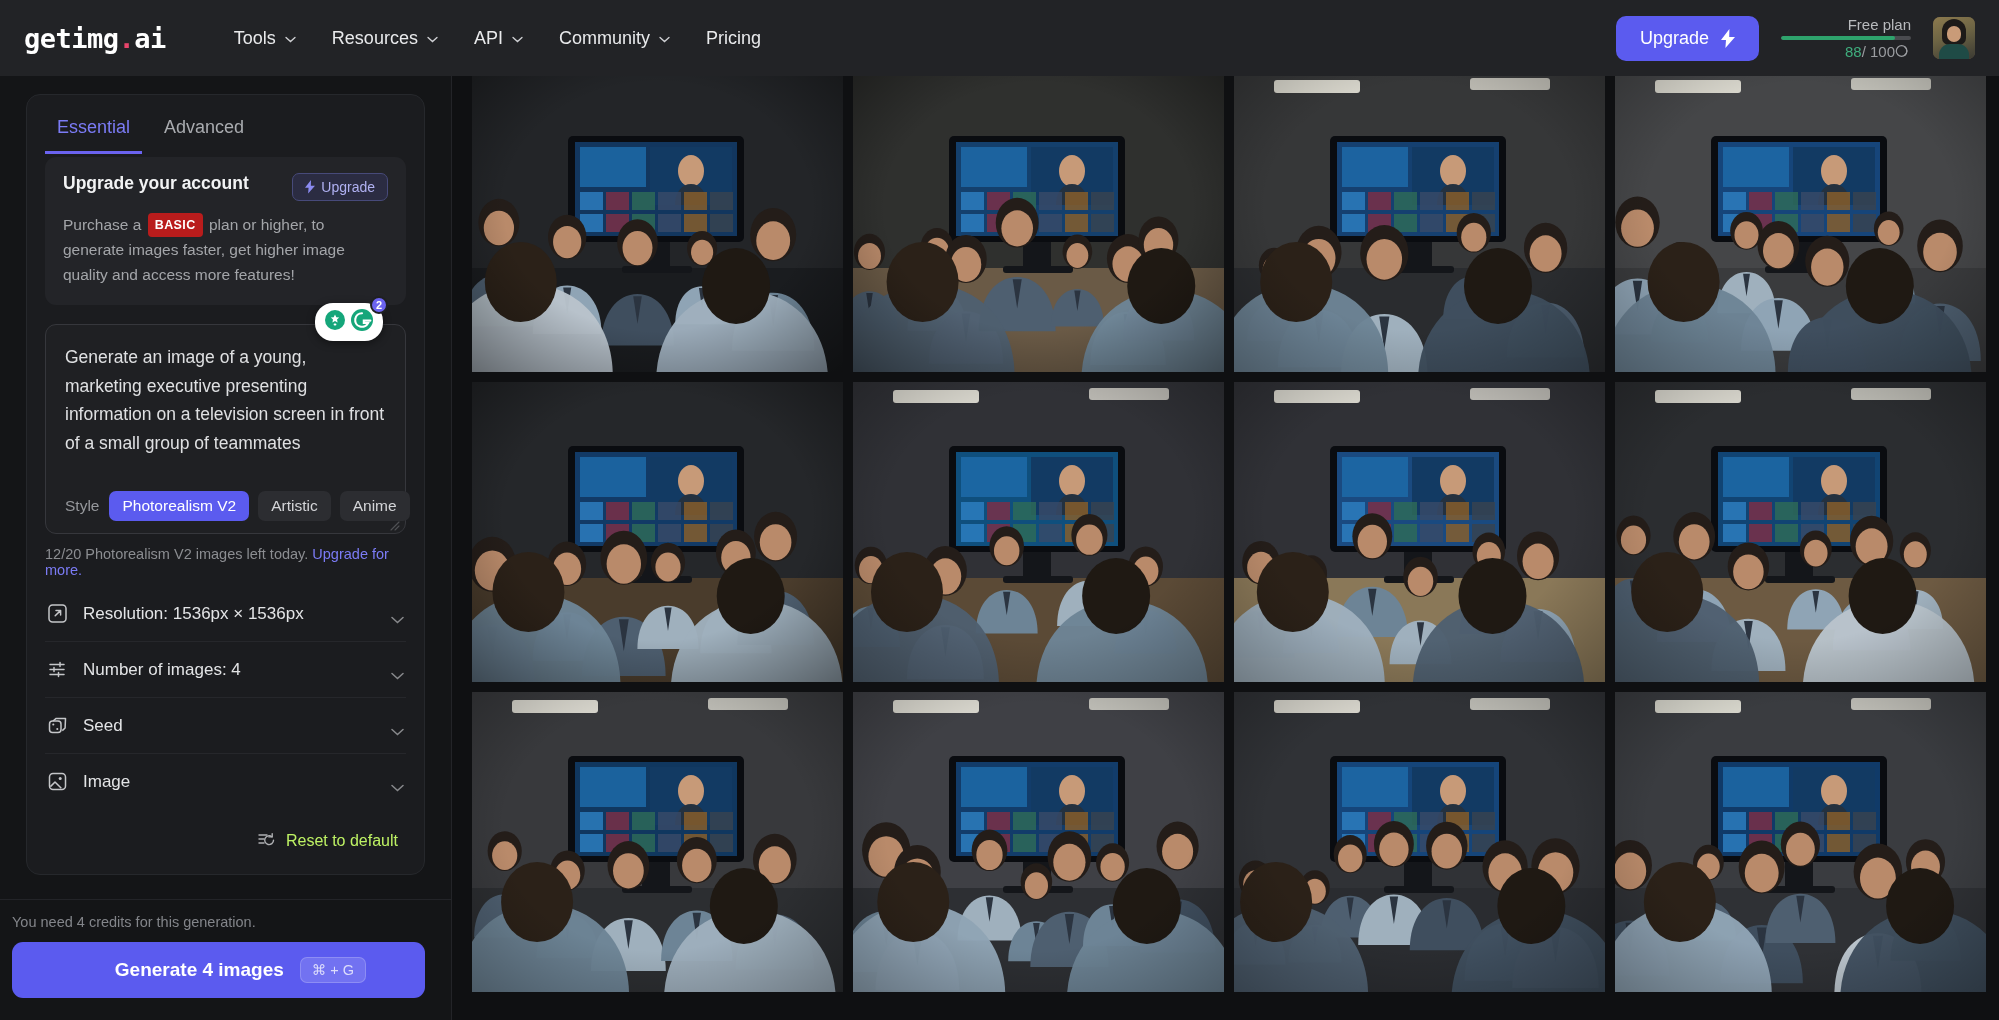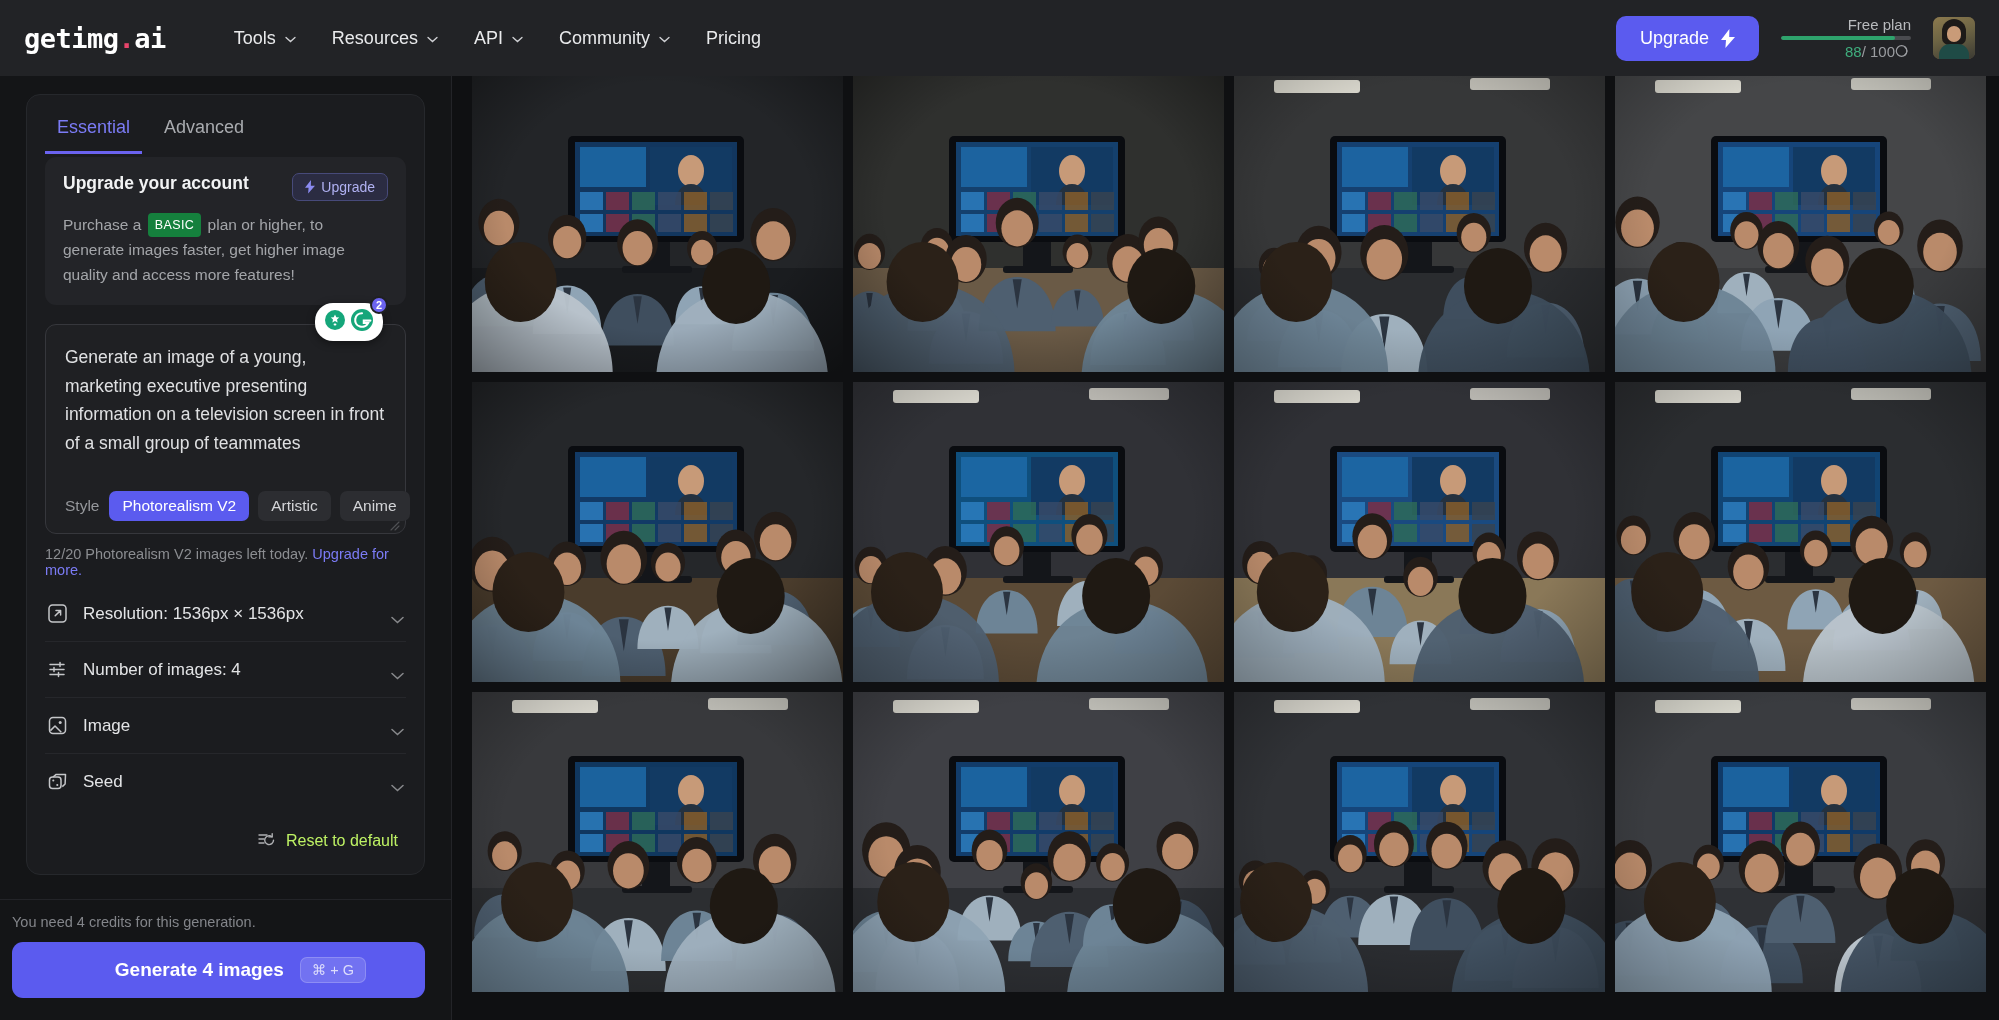--- a/index.html
+++ b/index.html
@@ -130,22 +130,22 @@
     color: #b0b1f2; font-size: 14px; font-weight: 500;
     border-radius: 7px; padding: 5px 12px; cursor: pointer; white-space: nowrap;
   }
   .uc-btn .bolt { width: 10px; height: 14px; }
   .uc-desc {
     margin-top: 11px; font-size: 15.5px; line-height: 1.62;
     color: #a3a5a9;
   }
   .badge-basic {
     display: inline-block;
-    background: #15803d; color: #fff;
-    font-size: 12.5px; font-weight: 400; letter-spacing: .4px;
+    background: #b91c1c; color: #fff;
+    font-size: 12.5px; font-weight: 700; letter-spacing: .4px;
     border-radius: 4px; padding: 2px 7px;
     vertical-align: 1.5px; margin: 0 2px;
   }
 
   .prompt-wrap { position: relative; margin-top: 19px; }
   .prompt-box {
     background: #1f2023;
     border: 1px solid #36373c;
     border-radius: 11px;
     padding: 18px 19px 12px 19px;
@@ -435,43 +435,43 @@
           <span class="opt-chev">
             <svg viewBox="0 0 13 8">
                 <path d="M1 1.5l5.5 5 5.5-5" stroke="#c2c3c6" stroke-width="1.5" fill="none" stroke-linecap="round"></path>
               </svg>
           </span>
         </div>
 
         <div class="opt-row">
           <span class="opt-icon">
             <svg viewBox="0 0 21 21">
-                <rect x="2.5" y="2.5" width="16" height="16" rx="3.5" stroke="#d8d9dc" stroke-width="1.5" fill="none"></rect>
-                <circle cx="13.2" cy="7.6" r="1.5" fill="#d8d9dc"></circle>
-                <path d="M3.4 15.6l4.6-4.6 6.3 6.3" stroke="#d8d9dc" stroke-width="1.5" fill="none" stroke-linejoin="round"></path>
-              </svg>
-          </span>
-          <span class="opt-label">Image</span>
-          <span class="opt-chev">
-            <svg viewBox="0 0 13 8">
-                <path d="M1 1.5l5.5 5 5.5-5" stroke="#c2c3c6" stroke-width="1.5" fill="none" stroke-linecap="round"></path>
-              </svg>
-          </span>
-        </div>
-
-        <div class="opt-row">
-          <span class="opt-icon">
-            <svg viewBox="0 0 21 21">
                 <rect x="2.5" y="6" width="11.5" height="11.5" rx="3" stroke="#d8d9dc" stroke-width="1.5" fill="none"></rect>
                 <path d="M6 6l3.2-2.6 9.3 0.2-0.4 9.4-2.8 2.6" stroke="#d8d9dc" stroke-width="1.5" fill="none" stroke-linejoin="round"></path>
                 <circle cx="6.3" cy="9.5" r="1.05" fill="#d8d9dc"></circle>
                 <circle cx="10.3" cy="14" r="1.05" fill="#d8d9dc"></circle>
               </svg>
           </span>
           <span class="opt-label">Seed</span>
+          <span class="opt-chev">
+            <svg viewBox="0 0 13 8">
+                <path d="M1 1.5l5.5 5 5.5-5" stroke="#c2c3c6" stroke-width="1.5" fill="none" stroke-linecap="round"></path>
+              </svg>
+          </span>
+        </div>
+
+        <div class="opt-row">
+          <span class="opt-icon">
+            <svg viewBox="0 0 21 21">
+                <rect x="2.5" y="2.5" width="16" height="16" rx="3.5" stroke="#d8d9dc" stroke-width="1.5" fill="none"></rect>
+                <circle cx="13.2" cy="7.6" r="1.5" fill="#d8d9dc"></circle>
+                <path d="M3.4 15.6l4.6-4.6 6.3 6.3" stroke="#d8d9dc" stroke-width="1.5" fill="none" stroke-linejoin="round"></path>
+              </svg>
+          </span>
+          <span class="opt-label">Image</span>
           <span class="opt-chev">
             <svg viewBox="0 0 13 8">
                 <path d="M1 1.5l5.5 5 5.5-5" stroke="#c2c3c6" stroke-width="1.5" fill="none" stroke-linecap="round"></path>
               </svg>
           </span>
         </div>
       </div>
 
       <div class="reset-row">
         <button class="reset-btn">

